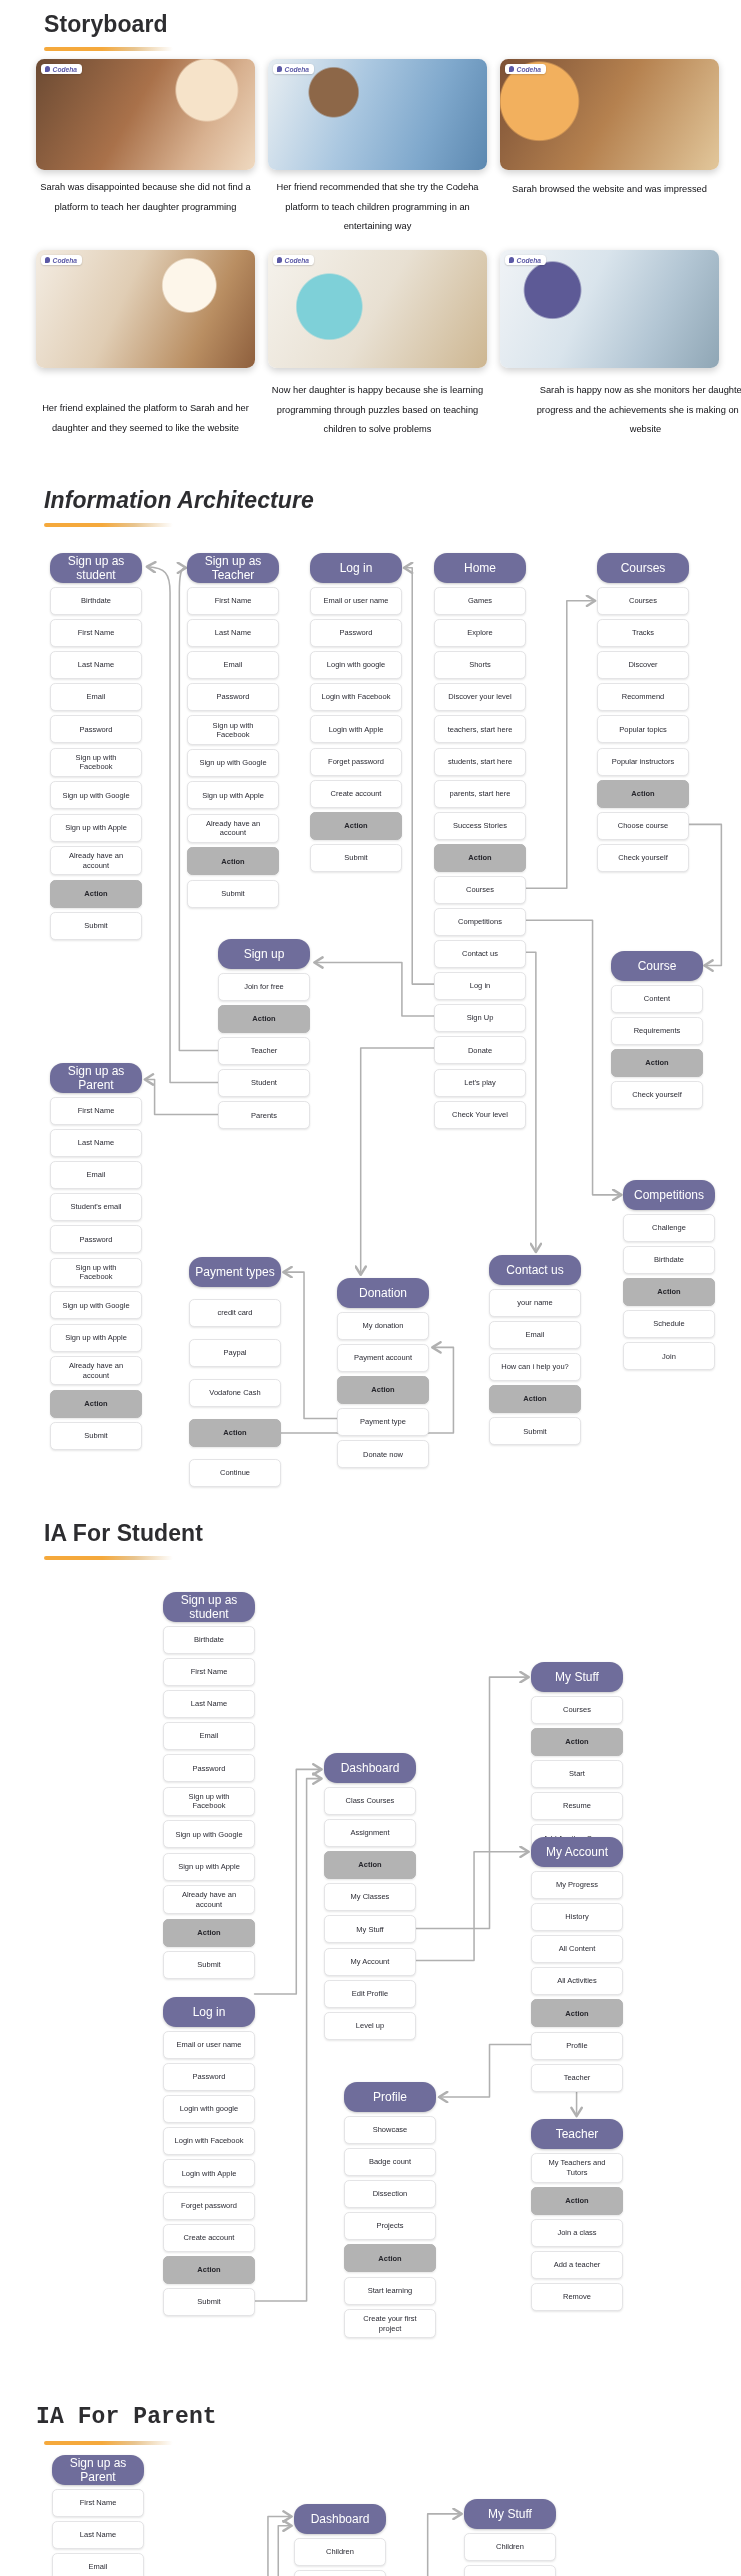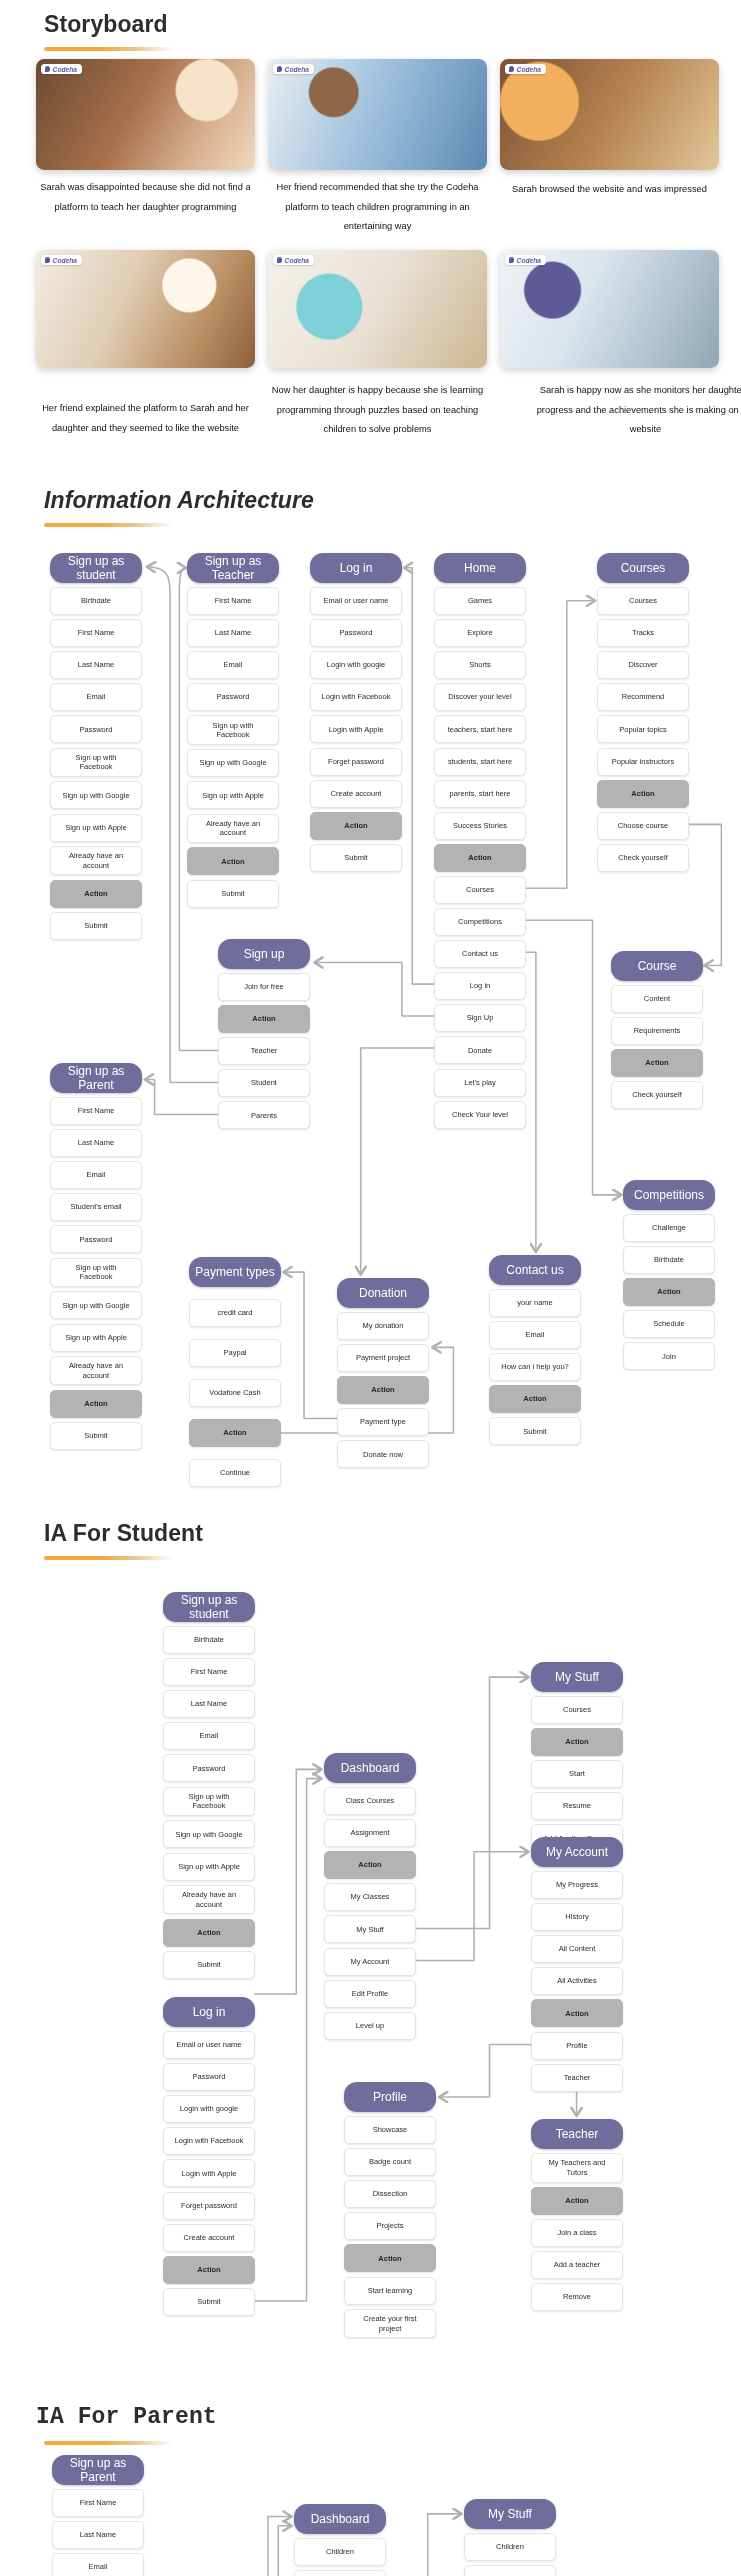--- a/index.html
+++ b/index.html
@@ -253,21 +253,21 @@
         <div class="fhead">Payment types</div>
         <div class="fbox">credit card</div>
         <div class="fbox">Paypal</div>
         <div class="fbox">Vodafone Cash</div>
         <div class="fbox faction">Action</div>
         <div class="fbox">Continue</div>
       </div>
       <div class="fcol" style="left: 337px; top: 1278px;">
         <div class="fhead">Donation</div>
         <div class="fbox">My donation</div>
-        <div class="fbox">Payment project</div>
+        <div class="fbox">Payment account</div>
         <div class="fbox faction">Action</div>
         <div class="fbox">Payment type</div>
         <div class="fbox">Donate now</div>
       </div>
       <div class="sec-title" style="left: 44px; top: 1520px;">IA For Student</div>
       <div class="sec-underline" style="left: 44px; top: 1556px;"></div>
       <div class="fcol" style="left: 163px; top: 1592px;">
         <div class="fhead">Sign up as student</div>
         <div class="fbox">Birthdate</div>
         <div class="fbox">First Name</div>

